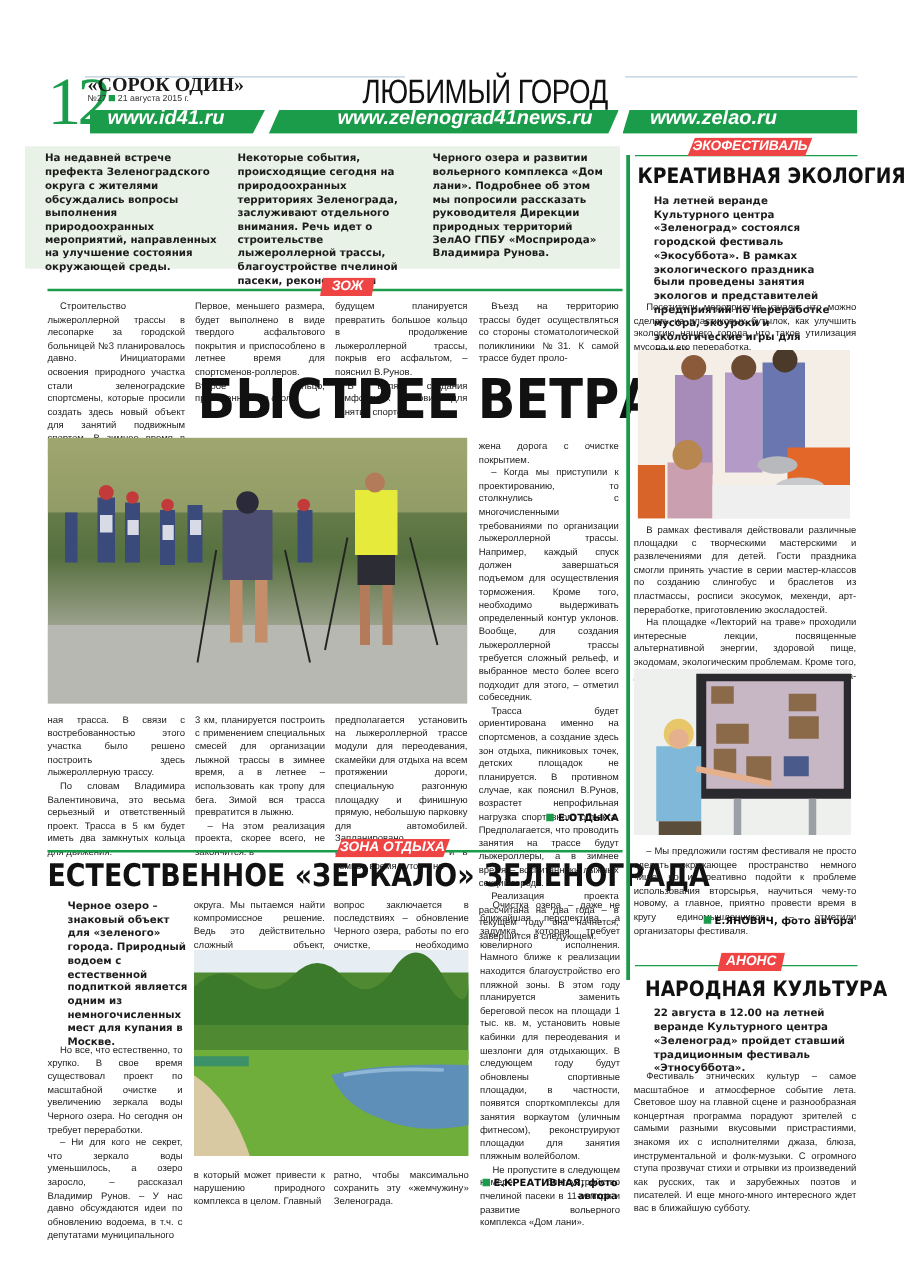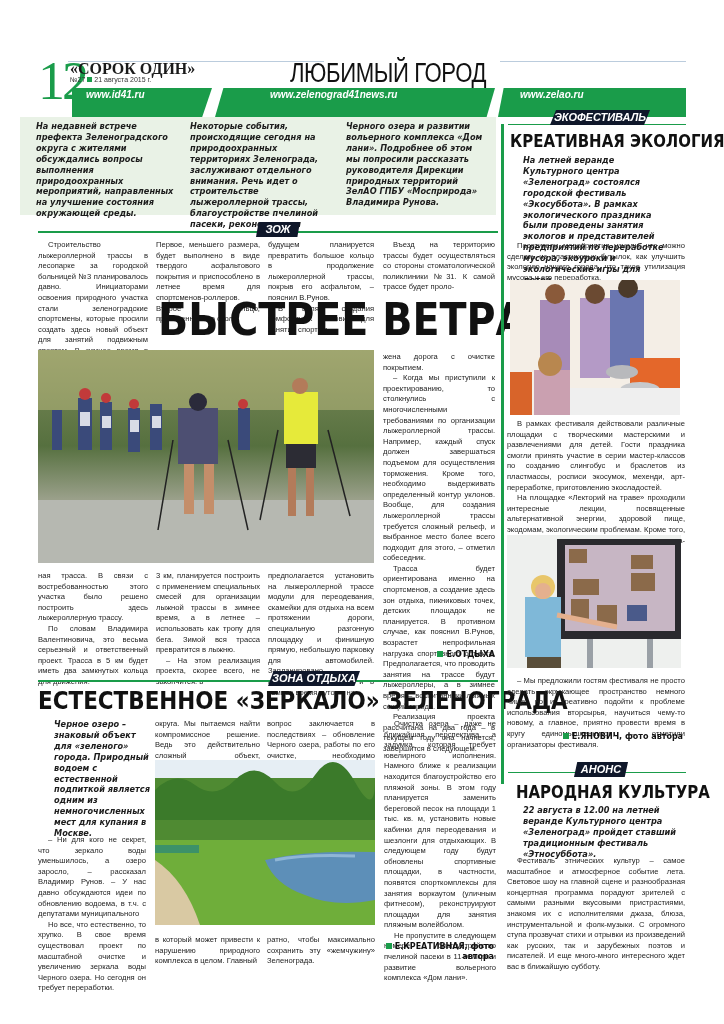--- a/index.html
+++ b/index.html
@@ -2,35 +2,35 @@
 <html><head>
 <meta charset="utf-8">
 <style>
   * { box-sizing: border-box; margin: 0; padding: 0; }
   html, body { width: 724px; height: 1024px; background: #fff; overflow: hidden; }
   body { position: relative; font-family: "Liberation Sans", sans-serif; color: #1a1a1a; }
   .abs { position: absolute; }
   .txt { font-family: "Liberation Sans", sans-serif; font-size: 7.6px; line-height: 10.6px; text-align: justify; color: #222; }
   .txt p { text-indent: 10px; }
   .txt p.noind { text-indent: 0; }
-  .lead { font-family: "DejaVu Sans", sans-serif; font-weight: bold; font-size: 8.2px; line-height: 10.9px; color: #1c1c1c; font-style: italic; }
+  .lead { font-family: "DejaVu Sans", sans-serif; font-weight: bold; font-size: 8.2px; line-height: 10.9px; color: #1c1c1c; }
   .green { background: #1a9c4a; }
   .page-num { left: 38px; top: 58px; font-family: "Liberation Serif", serif; font-size: 54px; line-height: 46px; color: #1a9c4a; letter-spacing: -3px; }
   .paper-name { left: 70px; top: 60px; font-family: "Liberation Serif", serif; font-weight: bold; font-size: 16px; }
   .issue { left: 70px; top: 76px; font-size: 7px; color: #333; }
   .issue .sq { display: inline-block; width: 5px; height: 5px; background: #1a9c4a; margin: 0 2px; }
   .section-title { left: 290px; top: 58px; font-family: "Liberation Sans Narrow", "Liberation Sans", sans-serif; font-size: 27px; letter-spacing: -0.5px; transform: scaleX(0.82); transform-origin: left top; color: #111; }
   .top-line { left: 68px; top: 61px; width: 256px; height: 1px; background: #bcd; }
   .top-line2 { left: 500px; top: 61px; width: 186px; height: 1px; background: #bcd; }
-  .url-bar { top: 88px; height: 29px; color: #fff; font-weight: bold; font-style: italic; font-size: 10px; line-height: 13px; }
+  .url-bar { top: 88px; height: 19px; color: #fff; font-weight: bold; font-style: italic; font-size: 16px; line-height: 13px; }
   .url1 { left: 72px; width: 140px; clip-path: polygon(0 0, 100% 0, 93% 100%, 0 100%); padding-left: 14px; }
   .url2 { left: 215px; width: 280px; clip-path: polygon(3% 0, 100% 0, 97% 100%, 0 100%); padding-left: 55px; }
   .url3 { left: 498px; width: 188px; clip-path: polygon(3% 0, 100% 0, 100% 100%, 0 100%); padding-left: 22px; }
   .lead-box { left: 20px; top: 117px; width: 476px; height: 98px; background: #e9f2e6; }
-  .tag { height: 15px; color: #fff; font-weight: bold; font-style: italic; font-size: 11px; line-height: 15px; text-align: center; background: #0f172a; clip-path: polygon(6% 0, 100% 0, 94% 100%, 0 100%); }
+  .tag { height: 15px; color: #fff; font-weight: bold; font-style: italic; font-size: 11px; line-height: 15px; text-align: center; background: #ef4444; clip-path: polygon(6% 0, 100% 0, 94% 100%, 0 100%); }
   .rule { height: 2px; background: #1a9c4a; }
   .headline-big { font-family: "DejaVu Sans", sans-serif; font-weight: bold; color: #111; white-space: nowrap; transform-origin: left top; }
   .byline { font-family: "DejaVu Sans", sans-serif; font-weight: bold; font-size: 8px; text-align: right; color: #111; }
   .byline .sq { display: inline-block; width: 6px; height: 6px; background: #1a9c4a; margin-right: 3px; }
   .vbar { width: 3px; background: #1a9c4a; }
   .photo { overflow: hidden; }
 </style>
 </head>
 <body>
 
@@ -139,22 +139,22 @@
   </div>
 
 <div class="abs byline" style="left:383px;top:650px;width:112px;"><span class="sq"></span><span>Е.ОТДЫХА</span></div>
 
 <div class="abs rule" style="left:38px;top:680px;width:460px;"></div>
 <div class="abs tag" style="left:228px;top:671px;width:92px;margin-left:40px;">ЗОНА ОТДЫХА</div>
 <div class="abs headline-big" style="left:38px;top:686px;font-size:25px;line-height:30px;transform:scaleX(0.86);">ЕСТЕСТВЕННОЕ «ЗЕРКАЛО» ЗЕЛЕНОГРАДА</div>
 
 <div class="abs lead" style="left:54px;top:719px;width:96px;">Черное озеро – знаковый объект для «зеленого» города. Природный водоем с естественной подпиткой является одним из немногочисленных мест для купания в Москве.</div>
 <div class="abs txt" style="left:38px;top:835px;width:108px;">
+  <p>Но все, что естественно, то хрупко. В свое время существовал проект по масштабной очистке и увеличению зеркала воды Черного озера. Но сегодня он требует переработки.</p>
   <p>– Ни для кого не секрет, что зеркало воды уменьшилось, а озеро заросло, – рассказал Владимир Рунов. – У нас давно обсуждаются идеи по обновлению водоема, в т.ч. с депутатами муниципального</p>
-  <p>Но все, что естественно, то хрупко. В свое время существовал проект по масштабной очистке и увеличению зеркала воды Черного озера. Но сегодня он требует переработки.</p>
 </div>
 <div class="abs txt" style="left:155px;top:719px;width:105px;">
     <p class="noind">округа. Мы пытаемся найти компромиссное решение. Ведь это действительно сложный объект, вмешательство</p>
   </div>
 <div class="abs txt" style="left:267px;top:719px;width:108px;">
     <p class="noind">вопрос заключается в последствиях – обновление Черного озера, работы по его очистке, необходимо провести акку-</p>
   </div>
 
 <div class="abs photo" style="left:155px;top:760px;width:220px;height:165px;">
   <svg width="220" height="165" viewBox="0 0 220 165">

